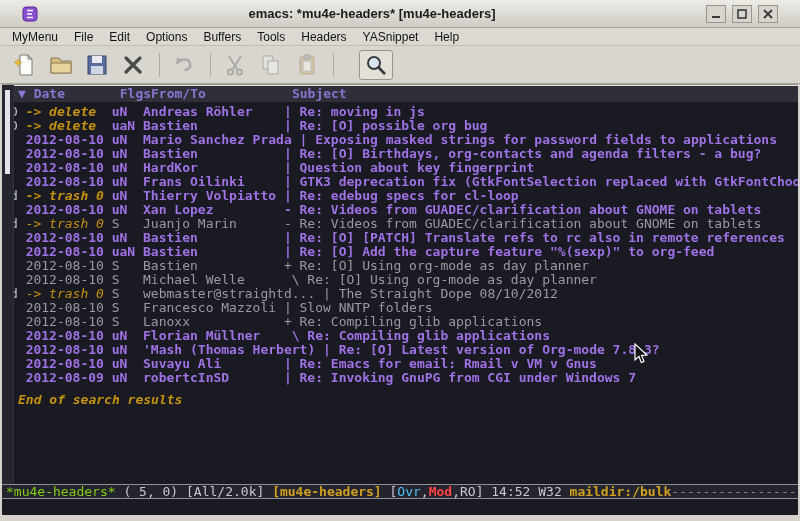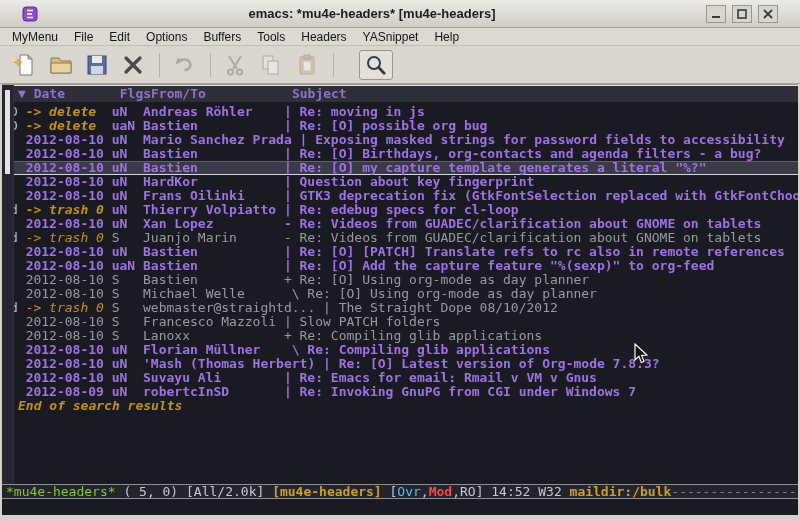--- a/index.html
+++ b/index.html
@@ -61,21 +61,21 @@
   .row { white-space:pre; height:14px; }
   .row.unread { color:#9f72e6; font-weight:bold; }
   .row.read { color:#9a9aa2; }
   .row .f-mark { display:inline-block; width:2ch; color:#b8c0d0; font-weight:normal; }
   .f-date { display:inline-block; width:11ch; }
   .f-flags { display:inline-block; width:4ch; }
   .f-from { display:inline-block; min-width:17ch; margin-right:1ch; }
   .row.marked .f-date { color:#c5920f; font-style:italic; }
   .row.current { background:#3a3a48; box-shadow: inset 0 -1px 0 #d6d6de, inset 0 1px 0 #62626e; }
   .end-line {
-    margin-left:16px; margin-top:0; font-size:13px; line-height:14px;
+    margin-left:16px; margin-top:8px; font-size:13px; line-height:14px;
     color:#c5920f; font-style:italic; font-weight:bold; white-space:pre;
   }
   
   .sbar { position:absolute; left:0; top:0; bottom:31px; width:12px; background:#262630; z-index:3;
     border-right:1px solid #30303a; }
   .sbar-thumb { position:absolute; top:5px; left:3px; width:5px; height:84px; background:#e2e2e8; }
   
   .modeline {
     height:15px; flex:0 0 auto; overflow:hidden;
     background:#24242e; border-top:1px solid #8f8f98; border-bottom:1px solid #8f8f98;
@@ -197,25 +197,24 @@
 
   <div class="header-line"><span class="h-date">▼ Date</span><span class="h-flags">Flgs</span><span class="h-from">From/To</span><span>Subject</span></div>
 
   <div class="ebody">
     <div class="rows">
 
         <div class="row unread marked"><span class="f-mark">D</span><span class="f-date">-&gt; delete</span><span class="f-flags">uN</span><span class="f-from">Andreas Röhler</span><span class="f-thread">| </span><span class="f-subj">Re: moving in js</span></div>
 
         <div class="row unread marked"><span class="f-mark">D</span><span class="f-date">-&gt; delete</span><span class="f-flags">uaN</span><span class="f-from">Bastien</span><span class="f-thread">| </span><span class="f-subj">Re: [O] possible org bug</span></div>
 
-        <div class="row unread"><span class="f-mark"></span><span class="f-date">2012-08-10</span><span class="f-flags">uN</span><span class="f-from">Mario Sanchez Prada</span><span class="f-thread">| </span><span class="f-subj">Exposing masked strings for password fields to accessibility</span></div>
+        <div class="row unread"><span class="f-mark"></span><span class="f-date">2012-08-10</span><span class="f-flags">uN</span><span class="f-from">Mario Sanchez Prada</span><span class="f-thread">| </span><span class="f-subj">Exposing masked strings for password fields to applications</span></div>
 
         <div class="row unread"><span class="f-mark"></span><span class="f-date">2012-08-10</span><span class="f-flags">uN</span><span class="f-from">Bastien</span><span class="f-thread">| </span><span class="f-subj">Re: [O] Birthdays, org-contacts and agenda filters - a bug?</span></div>
 
-        <div class="row unread current"><span class="f-mark"></span><span class="f-date">2012-08-10</span><span class="f-flags">uN</span><span class="f-from">Bastien</span><span class="f-thread">| </span><span class="f-subj">Re: [O] my capture template generates a literal "%?"</span></div>
 
         <div class="row unread"><span class="f-mark"></span><span class="f-date">2012-08-10</span><span class="f-flags">uN</span><span class="f-from">HardKor</span><span class="f-thread">| </span><span class="f-subj">Question about key fingerprint</span></div>
 
         <div class="row unread"><span class="f-mark"></span><span class="f-date">2012-08-10</span><span class="f-flags">uN</span><span class="f-from">Frans Oilinki</span><span class="f-thread">| </span><span class="f-subj">GTK3 deprecation fix (GtkFontSelection replaced with GtkFontChooser)</span></div>
 
         <div class="row unread marked"><span class="f-mark">d</span><span class="f-date">-&gt; trash 0</span><span class="f-flags">uN</span><span class="f-from">Thierry Volpiatto</span><span class="f-thread">| </span><span class="f-subj">Re: edebug specs for cl-loop</span></div>
 
         <div class="row unread"><span class="f-mark"></span><span class="f-date">2012-08-10</span><span class="f-flags">uN</span><span class="f-from">Xan Lopez</span><span class="f-thread">- </span><span class="f-subj">Re: Videos from GUADEC/clarification about GNOME on tablets</span></div>
 
         <div class="row read marked"><span class="f-mark">d</span><span class="f-date">-&gt; trash 0</span><span class="f-flags">S</span><span class="f-from">Juanjo Marin</span><span class="f-thread">- </span><span class="f-subj">Re: Videos from GUADEC/clarification about GNOME on tablets</span></div>
@@ -223,21 +222,21 @@
         <div class="row unread"><span class="f-mark"></span><span class="f-date">2012-08-10</span><span class="f-flags">uN</span><span class="f-from">Bastien</span><span class="f-thread">| </span><span class="f-subj">Re: [O] [PATCH] Translate refs to rc also in remote references</span></div>
 
         <div class="row unread"><span class="f-mark"></span><span class="f-date">2012-08-10</span><span class="f-flags">uaN</span><span class="f-from">Bastien</span><span class="f-thread">| </span><span class="f-subj">Re: [O] Add the capture feature "%(sexp)" to org-feed</span></div>
 
         <div class="row read"><span class="f-mark"></span><span class="f-date">2012-08-10</span><span class="f-flags">S</span><span class="f-from">Bastien</span><span class="f-thread">+ </span><span class="f-subj">Re: [O] Using org-mode as day planner</span></div>
 
         <div class="row read"><span class="f-mark"></span><span class="f-date">2012-08-10</span><span class="f-flags">S</span><span class="f-from">Michael Welle</span><span class="f-thread"> \ </span><span class="f-subj">Re: [O] Using org-mode as day planner</span></div>
 
         <div class="row read marked"><span class="f-mark">d</span><span class="f-date">-&gt; trash 0</span><span class="f-flags">S</span><span class="f-from">webmaster@straightd...</span><span class="f-thread">| </span><span class="f-subj">The Straight Dope 08/10/2012</span></div>
 
-        <div class="row read"><span class="f-mark"></span><span class="f-date">2012-08-10</span><span class="f-flags">S</span><span class="f-from">Francesco Mazzoli</span><span class="f-thread">| </span><span class="f-subj">Slow PATCH folders</span></div>
+        <div class="row read"><span class="f-mark"></span><span class="f-date">2012-08-10</span><span class="f-flags">S</span><span class="f-from">Francesco Mazzoli</span><span class="f-thread">| </span><span class="f-subj">Slow NNTP folders</span></div>
 
         <div class="row read"><span class="f-mark"></span><span class="f-date">2012-08-10</span><span class="f-flags">S</span><span class="f-from">Lanoxx</span><span class="f-thread">+ </span><span class="f-subj">Re: Compiling glib applications</span></div>
 
         <div class="row unread"><span class="f-mark"></span><span class="f-date">2012-08-10</span><span class="f-flags">uN</span><span class="f-from">Florian Müllner</span><span class="f-thread"> \ </span><span class="f-subj">Re: Compiling glib applications</span></div>
 
         <div class="row unread"><span class="f-mark"></span><span class="f-date">2012-08-10</span><span class="f-flags">uN</span><span class="f-from">'Mash (Thomas Herbert)</span><span class="f-thread">| </span><span class="f-subj">Re: [O] Latest version of Org-mode 7.8.3?</span></div>
 
         <div class="row unread"><span class="f-mark"></span><span class="f-date">2012-08-10</span><span class="f-flags">uN</span><span class="f-from">Suvayu Ali</span><span class="f-thread">| </span><span class="f-subj">Re: Emacs for email: Rmail v VM v Gnus</span></div>
 
         <div class="row unread"><span class="f-mark"></span><span class="f-date">2012-08-09</span><span class="f-flags">uN</span><span class="f-from">robertcInSD</span><span class="f-thread">| </span><span class="f-subj">Re: Invoking GnuPG from CGI under Windows 7</span></div>

